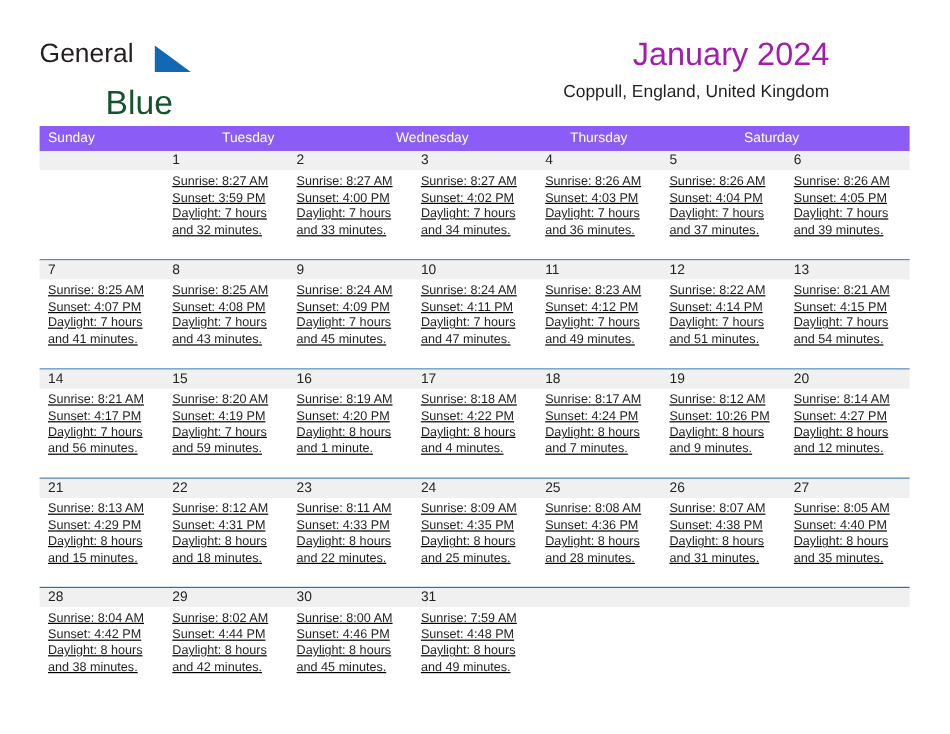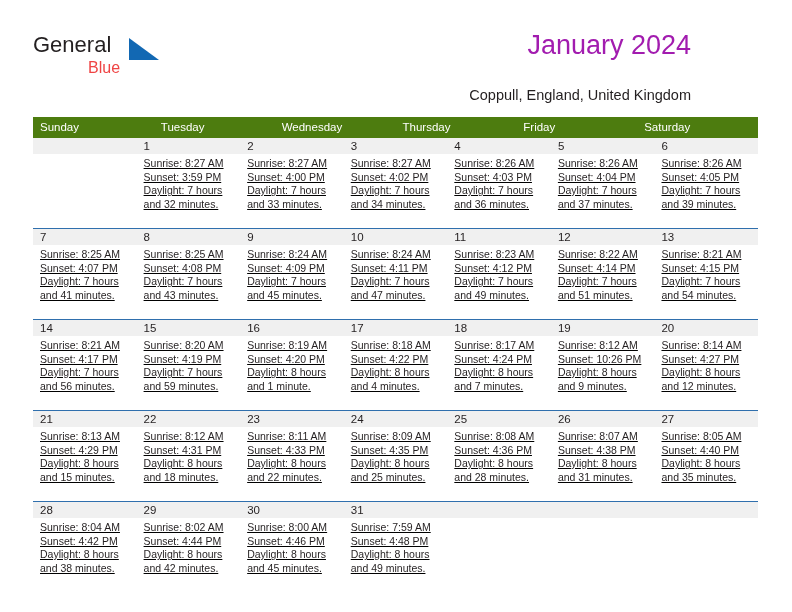--- a/index.html
+++ b/index.html
@@ -40,23 +40,23 @@
     left: 0;
     top: 0;
     font-size: 22px;
     color: #231f20;
     letter-spacing: 0px;
     line-height: 26px;
   }
   .logo-blue {
     position: absolute;
     left: 55px;
-    top: 23px;
-    font-size: 16px;
-    color: #ef4444;
+    top: 41px;
+    font-size: 28px;
+    color: #14532d;
     line-height: 26px;
   }
   .logo-triangle {
     position: absolute;
     left: 96px;
     top: 6px;
     width: 0;
     height: 0;
     border-left: 30px solid #1268b3;
     border-top: 22px solid transparent;
@@ -67,39 +67,38 @@
     top: 0;
     text-align: right;
   }
   .cal-title {
     font-size: 27px;
     color: #a21caf;
     line-height: 34px;
     white-space: nowrap;
   }
   .cal-subtitle {
-    margin-top: 24px;
+    margin-top: 6px;
     font-size: 14.5px;
     color: #231f20;
     line-height: 19px;
     white-space: nowrap;
   }
 
   
   .calendar {
     position: absolute;
     left: 33px;
     top: 105px;
     width: 725px;
   }
   .dow-row {
     display: flex;
-    background: #4d7c0f;
+    background: #8b5cf6;
     height: 21px;
-    margin-top: 12px;
   }
   .dow-cell {
     flex: 1 1 0;
     color: #ffffff;
     font-size: 11.5px;
     line-height: 21px;
     padding-left: 7px;
     box-sizing: border-box;
     white-space: nowrap;
   }
@@ -157,21 +156,20 @@
       <div class="cal-subtitle">Coppull, England, United Kingdom</div>
     </div>
   </div>
 
   <div class="calendar">
     <div class="dow-row" id="dow-row">
         <div class="dow-cell">Sunday</div>
         <div class="dow-cell">Tuesday</div>
         <div class="dow-cell">Wednesday</div>
         <div class="dow-cell">Thursday</div>
-        <div class="dow-cell">Friday</div>
         <div class="dow-cell">Saturday</div>
       </div>
     <div id="weeks-container">
         <div class="week">
           <div class="week-numbers">
             <div class="num-cell"></div>
             <div class="num-cell">1</div>
             <div class="num-cell">2</div>
             <div class="num-cell">3</div>
             <div class="num-cell">4</div>

